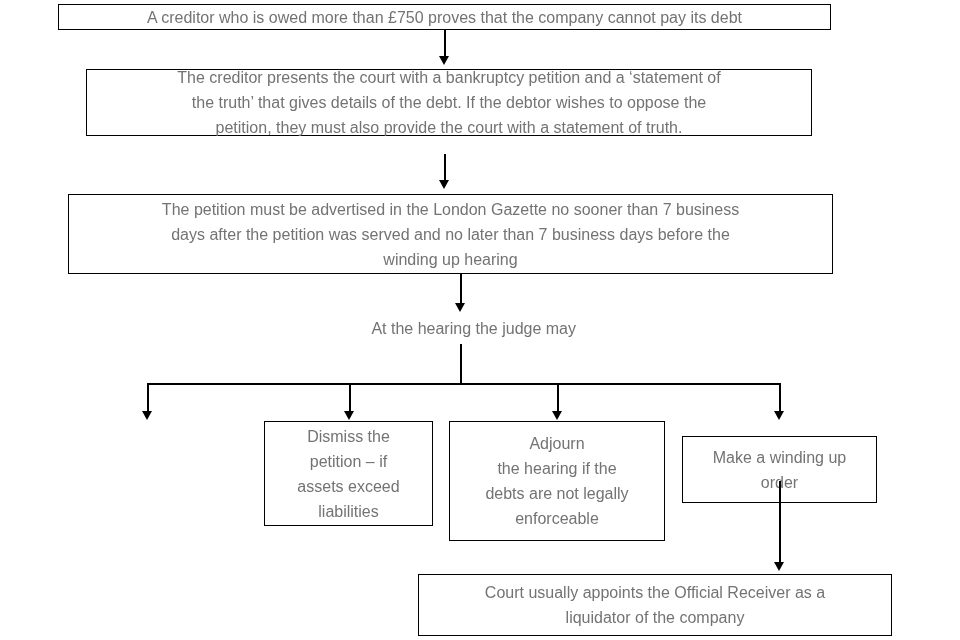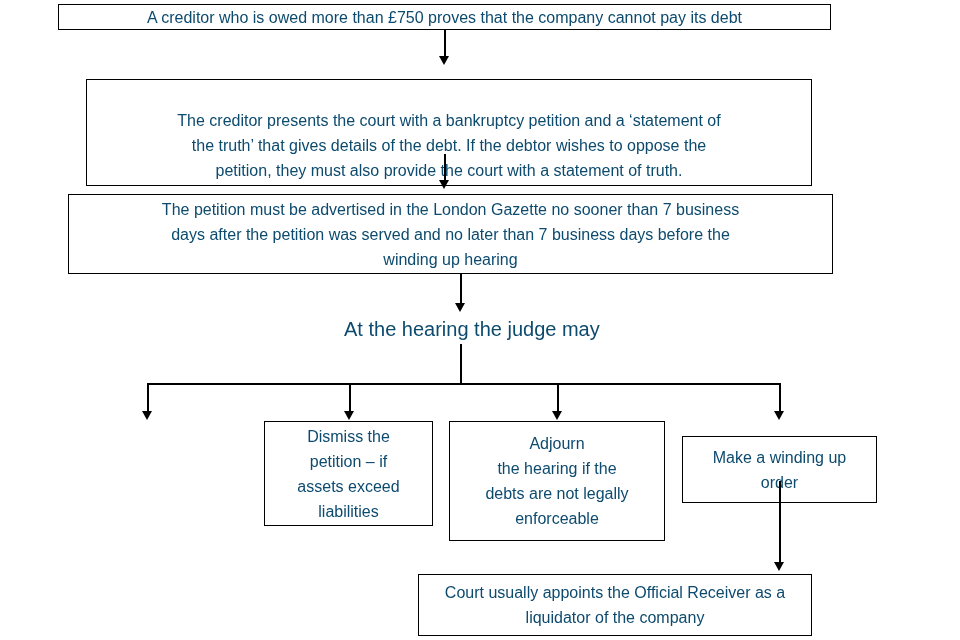--- a/index.html
+++ b/index.html
@@ -6,41 +6,41 @@
     margin: 0;
     padding: 0;
     background: #ffffff;
   }
   #page {
     position: relative;
     width: 960px;
     height: 640px;
     background: #ffffff;
     font-family: "Liberation Sans", sans-serif;
-    color: #0c4a6e;
+    color: #737373;
     overflow: hidden;
     border-radius: 14px;
   }
   .node {
     position: absolute;
     box-sizing: border-box;
     border: 1.6px solid #000000;
     background: #ffffff;
     display: flex;
     align-items: center;
     justify-content: center;
     text-align: center;
     font-size: 16px;
     line-height: 25px;
     padding: 2px 6px;
   }
   .node .txt { display: block; width: 100%; }
   .plain-label {
     position: absolute;
-    font-size: 20px;
+    font-size: 16px;
     line-height: 22px;
     text-align: right;
     white-space: nowrap;
   }
   .conn {
     position: absolute;
     background: #000000;
   }
   .vline { width: 1.6px; }
   .hline { height: 1.6px; }
@@ -58,21 +58,21 @@
 
 <div id="page">
 
   <div class="node" style="left:58px; top:4px; width:773px; height:26px;">
     <span class="txt">A creditor who is owed more than £750 proves that the company cannot pay its debt</span>
   </div>
 
   <div class="conn vline" style="left:444px; top:30px; height:26px;"></div>
   <div class="arrowhead" style="left:439px; top:56px;"></div>
 
-  <div class="node" style="left:86px; top:79px; width:726px; height:107px;align-items:flex-end;">
+  <div class="node" style="left:86px; top:69px; width:726px; height:67px;">
     <span class="txt">
       <span>The creditor presents the court with a bankruptcy petition and a ‘statement of</span><br>
       <span>the truth’ that gives details of the debt.  If the debtor wishes to oppose the</span><br>
       <span>petition, they must also provide the court with a statement of truth.</span>
     </span>
   </div>
 
   <div class="conn vline" style="left:444px; top:154px; height:26px;"></div>
   <div class="arrowhead" style="left:439px; top:180px;"></div>
 
@@ -129,20 +129,20 @@
   <div class="node" style="left:682px; top:436px; width:195px; height:67px;">
     <span class="txt">
       <span>Make a winding up</span><br>
       <span>order</span>
     </span>
   </div>
 
   <div class="conn vline" style="left:779px; top:481px; height:82px;"></div>
   <div class="arrowhead" style="left:774px; top:562px;"></div>
 
-  <div class="node" style="left:418px; top:574px; width:394px; height:62px;">
+  <div class="node" style="left:418px; top:574px; width:474px; height:62px;">
     <span class="txt">
       <span>Court usually appoints the Official Receiver as a</span><br>
       <span>liquidator of the company</span>
     </span>
   </div>
 
 </div>
 
 </body></html>

